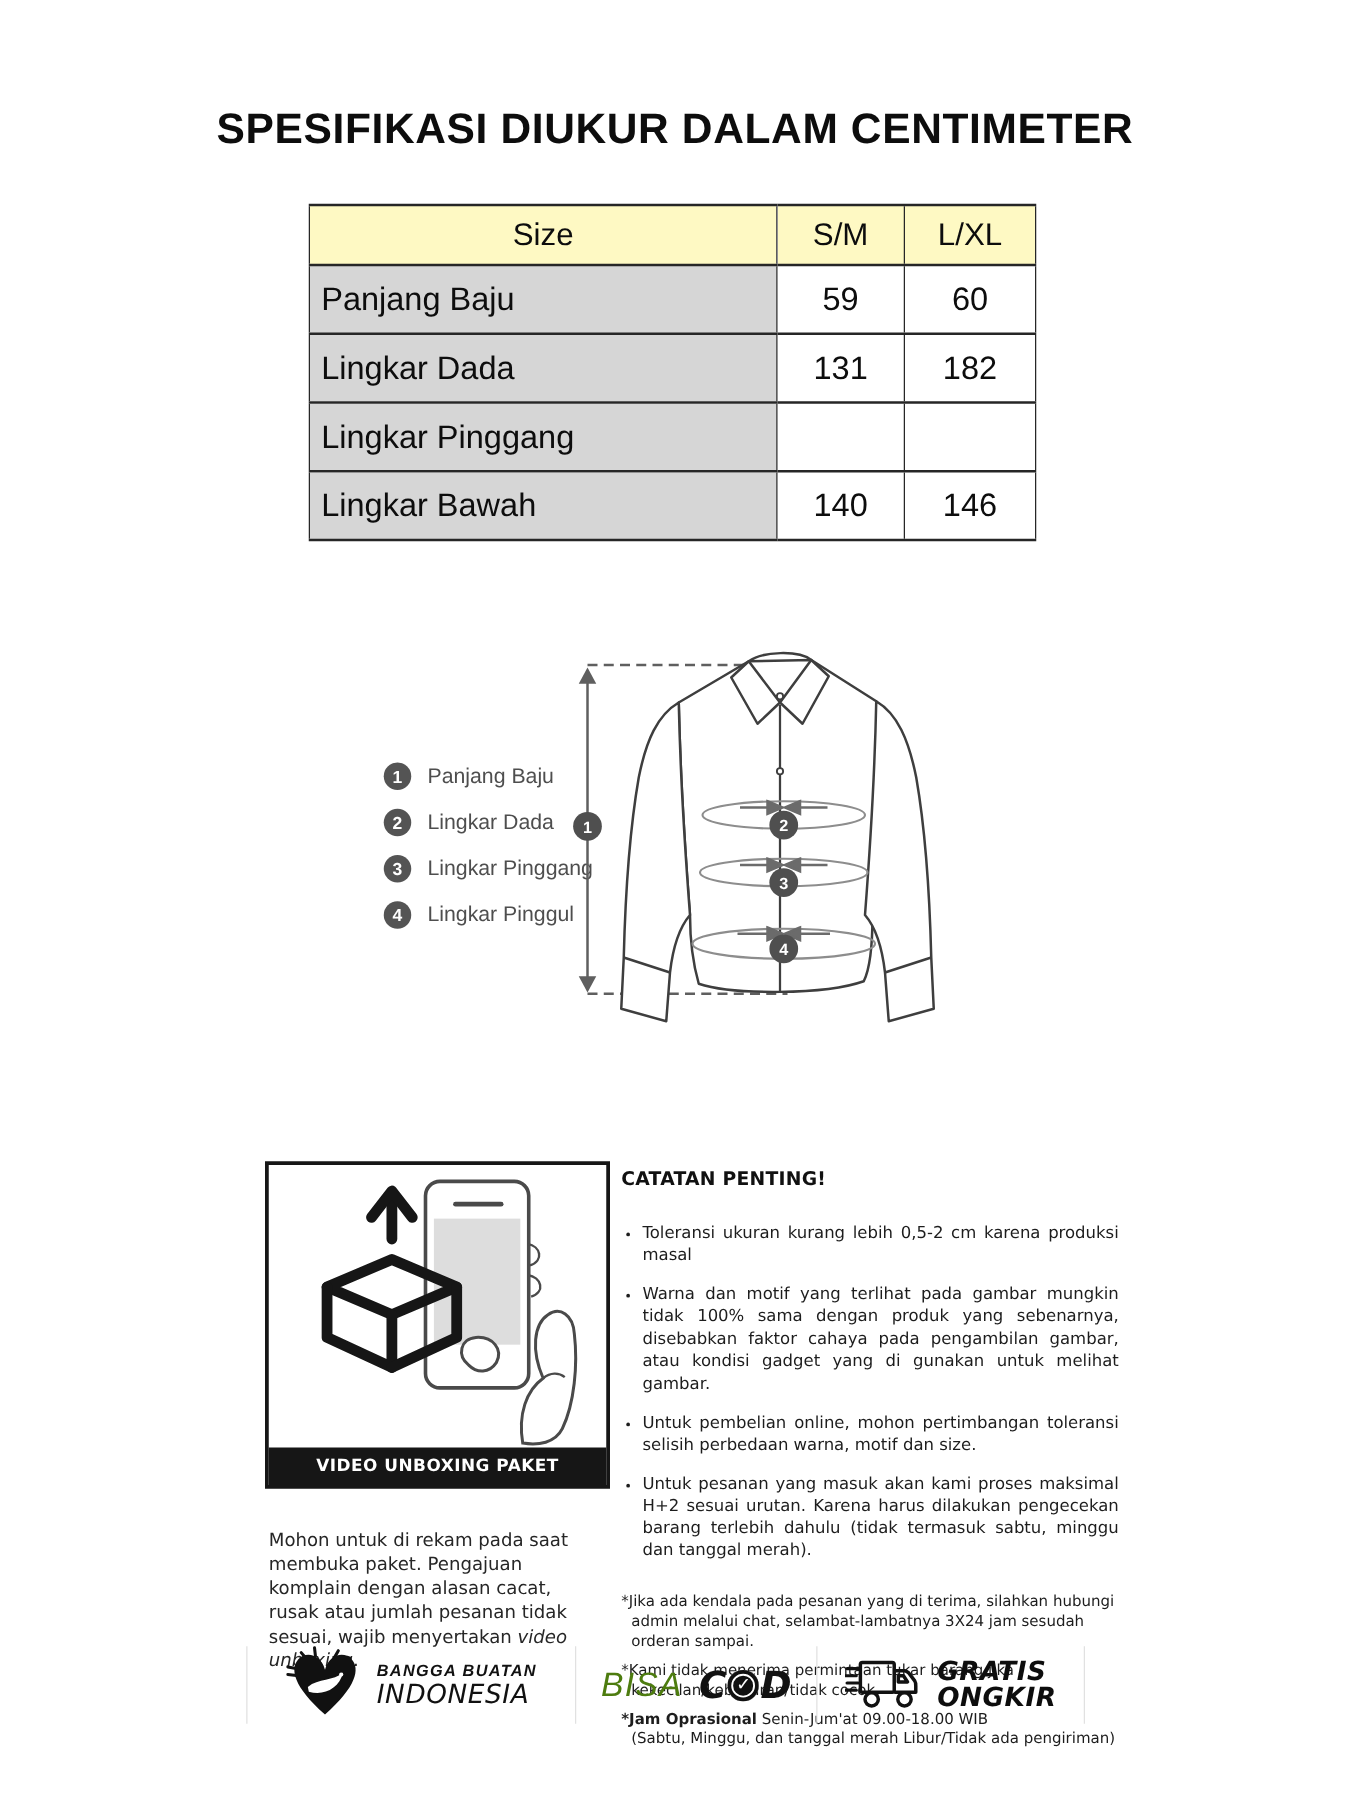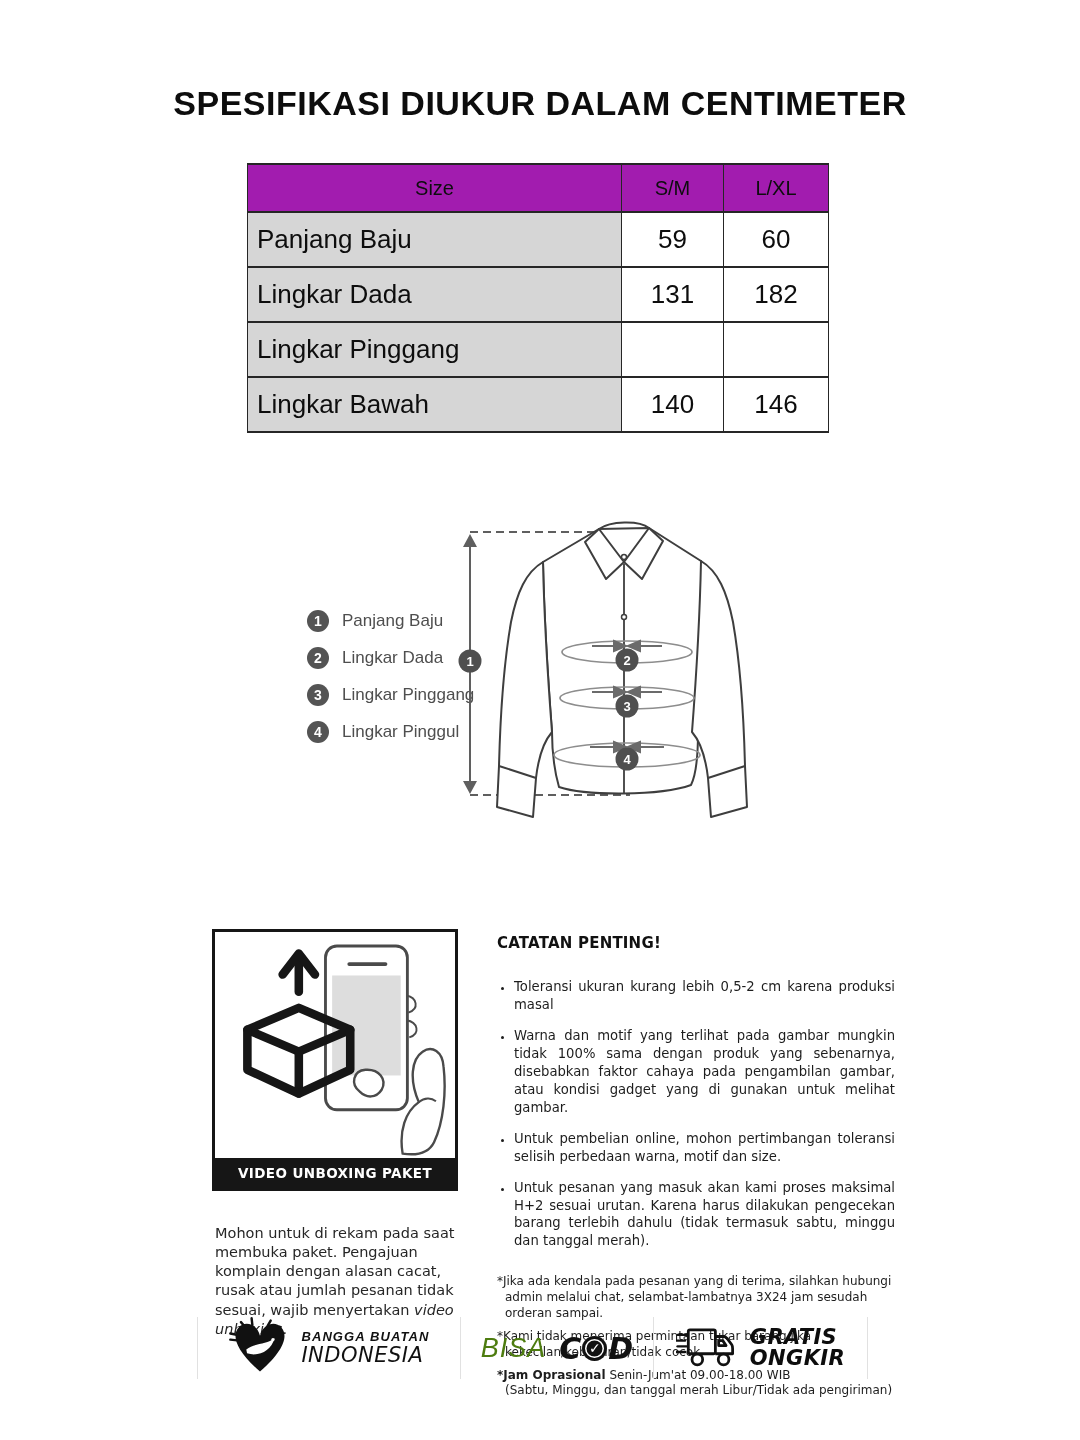--- a/index.html
+++ b/index.html
@@ -9,37 +9,37 @@
   
   .title{position:absolute;left:0;top:84px;width:1080px;margin:0;text-align:center;
          font-size:34px;font-weight:700;letter-spacing:.5px;color:#0d0d0d;
          font-family:"Liberation Sans",sans-serif;}
 
   
   table.size-table{position:absolute;left:247px;top:163px;width:581px;border-collapse:collapse;
                    table-layout:fixed;font-family:"Liberation Sans",sans-serif;}
   .size-table th,.size-table td{border:1.5px solid #262626;border-top-width:2px;border-bottom-width:2px;
                    font-weight:400;color:#0d0d0d;overflow:hidden;white-space:nowrap;}
-  .size-table th{height:44px;background:#a21caf;font-size:20px;text-align:center;}
+  .size-table th{height:44px;background:#fef9c3;font-size:25px;text-align:center;}
   .size-table td{height:51px;font-size:26px;}
   .size-table td.lbl{background:#d6d6d6;text-align:left;padding-left:9px;}
   .size-table td.val{background:#ffffff;text-align:center;}
 
   
   .shirt-svg{position:absolute;left:440px;top:500px;width:410px;height:380px;}
   .shirt-svg text{font-family:"Liberation Sans",sans-serif;font-size:13px;font-weight:bold;
                   fill:#ffffff;text-anchor:middle;}
   .legend{position:absolute;left:307px;top:610px;display:flex;flex-direction:column;gap:15px;}
   .legend-item{display:flex;align-items:center;gap:13px;height:22px;}
   .legend-num{width:22px;height:22px;border-radius:50%;background:#545454;color:#fff;
               display:flex;align-items:center;justify-content:center;font-size:14px;font-weight:700;}
   .legend-label{font-size:17px;color:#4e4e4e;}
 
   
-  .unbox{position:absolute;left:212px;top:929px;width:246px;height:262px;border:3px solid #161616;
+  .unbox{position:absolute;left:212px;top:929px;width:276px;height:262px;border:3px solid #161616;
          box-sizing:border-box;display:flex;flex-direction:column;background:#fff;}
   .unbox-art{flex:1;display:flex;align-items:flex-end;justify-content:center;overflow:hidden;}
   .unbox-art svg{width:242px;height:226px;display:block;}
   .unbox-bar{height:30px;background:#161616;color:#ffffff;display:flex;align-items:center;
              justify-content:center;font-size:13.5px;font-weight:700;letter-spacing:.4px;
              font-family:"DejaVu Sans",sans-serif;}
   .unbox-caption{position:absolute;left:215px;top:1209px;width:270px;font-size:14.5px;
                  line-height:1.33;color:#262626;font-family:"DejaVu Sans",sans-serif;}
 
   

